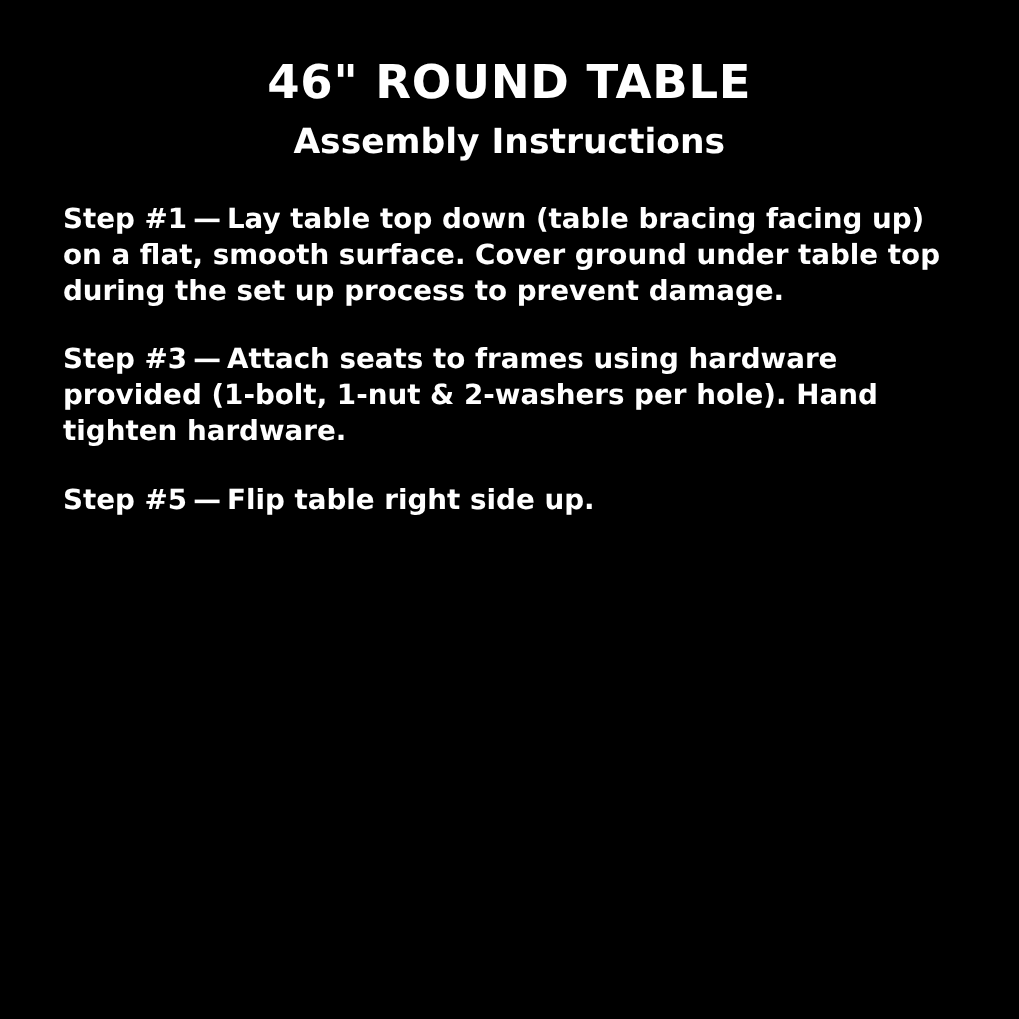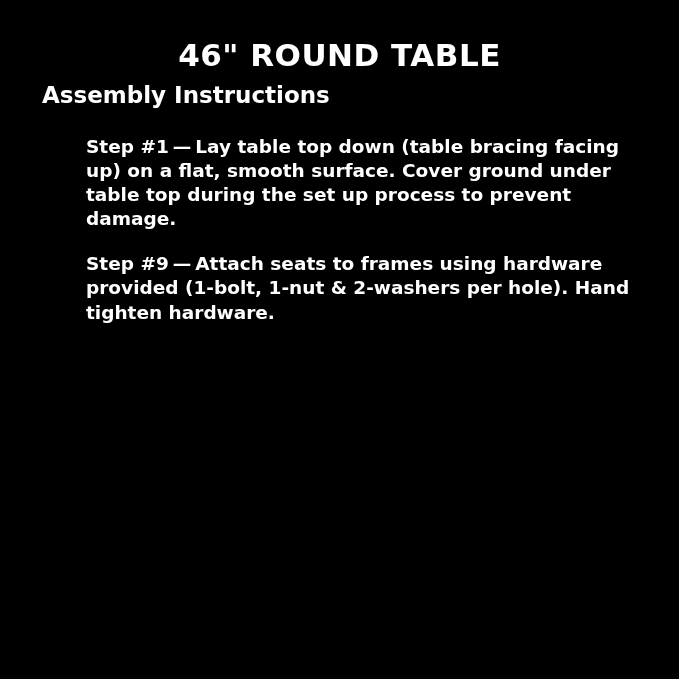--- a/index.html
+++ b/index.html
@@ -23,29 +23,28 @@
   }
   .title {
     text-align: center;
     font-size: 31px;
     font-weight: bold;
     letter-spacing: 0.5px;
     line-height: 1.15;
     margin: 4px 0 0 0;
   }
   .subtitle {
-    text-align: left;
+    text-align: center;
     font-size: 23px;
     font-weight: bold;
     line-height: 1.2;
     margin: 8px 0 0 0;
   }
   .steps {
     margin-top: 26px;
-    margin-left: 44px;
   }
   .step {
     font-size: 18.5px;
     font-weight: bold;
     line-height: 1.3;
     margin-bottom: 21px;
     text-align: left;
   }
   .step:last-child {
     margin-bottom: 0;
@@ -66,20 +65,23 @@
   <div class="subtitle">Assembly Instructions</div>
 
   <div class="steps">
 
     <div class="step">
       <span class="step-label">Step #1</span><span class="dash">—</span><span>Lay table top down (table bracing facing up) on a flat, smooth surface. Cover ground under table top during the set up process to prevent damage.</span>
     </div>
 
 
     <div class="step">
-      <span class="step-label">Step #9</span><span class="dash">—</span><span>Attach seats to frames using hardware provided (1-bolt, 1-nut &amp; 2-washers per hole). Hand tighten hardware.</span>
+      <span class="step-label">Step #3</span><span class="dash">—</span><span>Attach seats to frames using hardware provided (1-bolt, 1-nut &amp; 2-washers per hole). Hand tighten hardware.</span>
     </div>
 
 
+    <div class="step">
+      <span class="step-label">Step #5</span><span class="dash">—</span><span>Flip table right side up.</span>
+    </div>
 
 
   </div>
 </div>
 
 </body></html>

